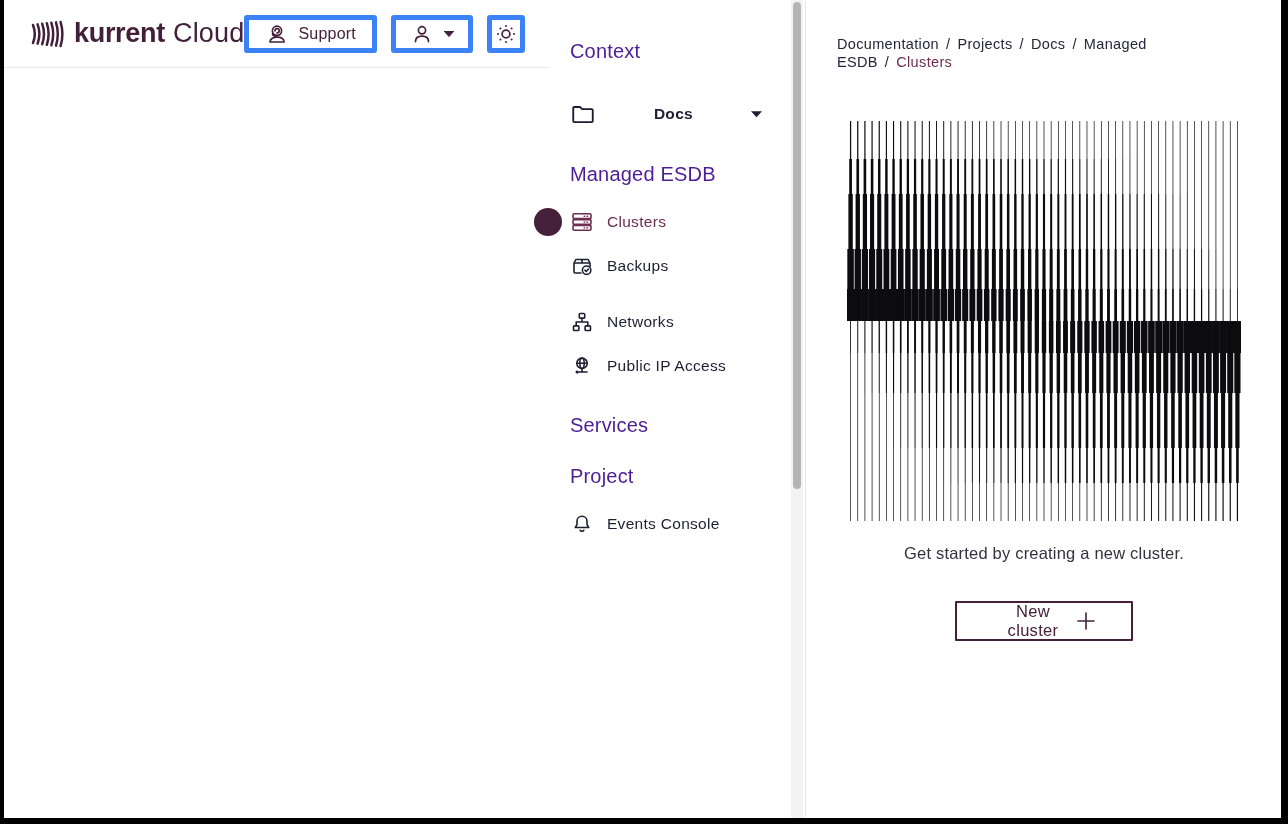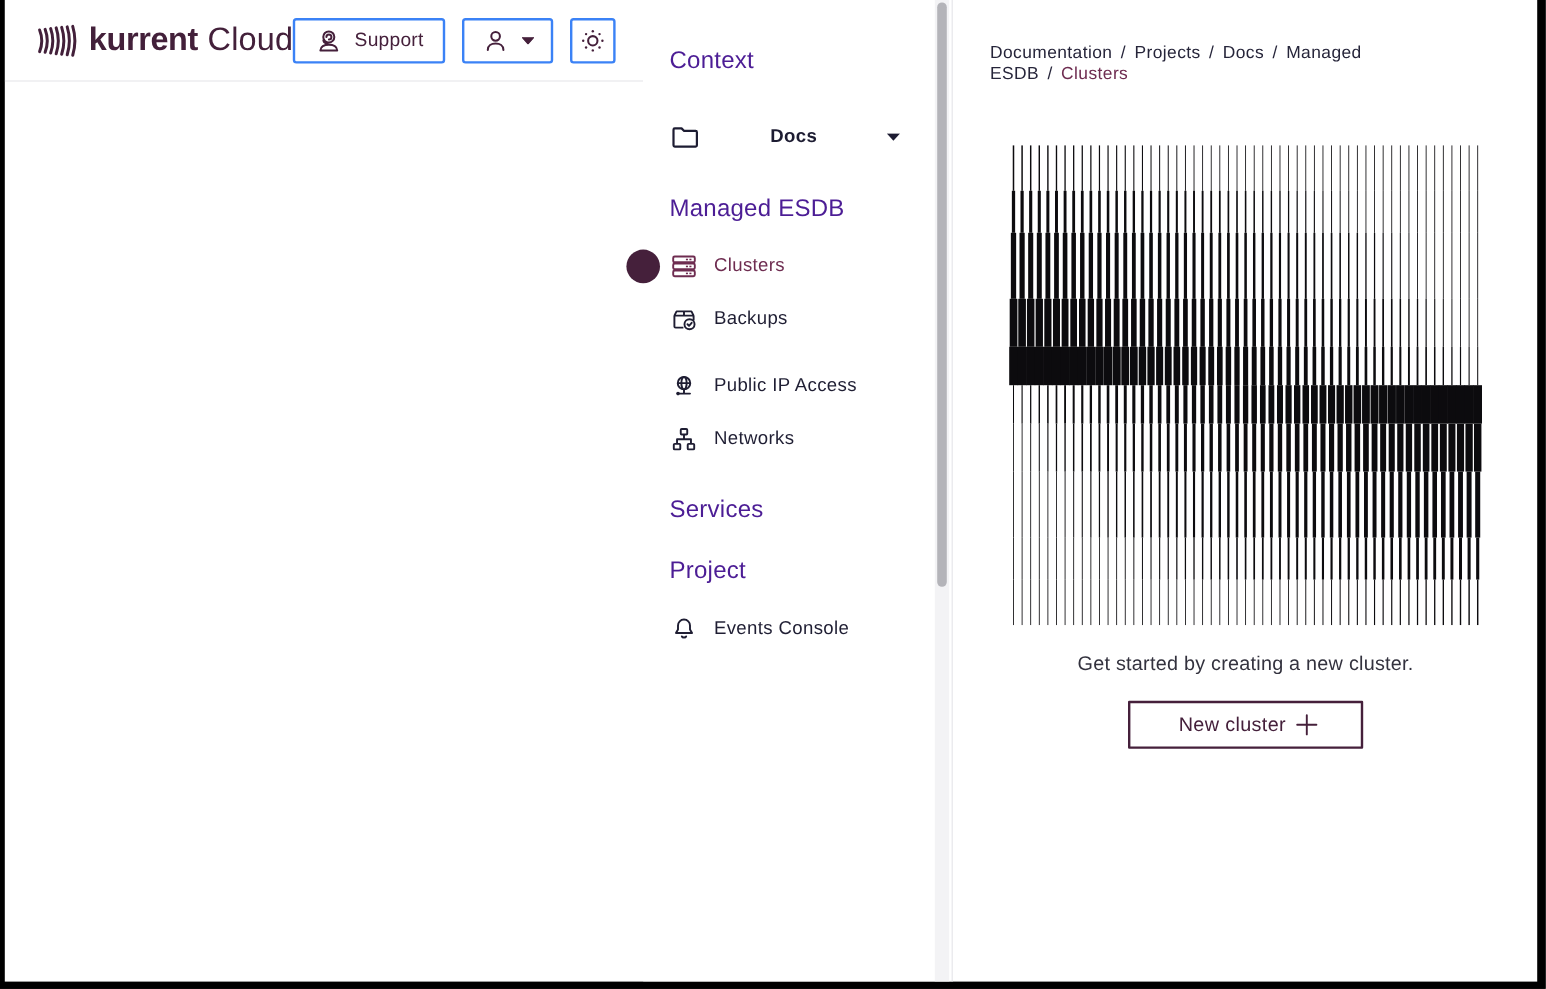--- a/index.html
+++ b/index.html
@@ -5,21 +5,21 @@
   html,body{margin:0;padding:0;width:1288px;height:824px;background:#000;font-family:"Liberation Sans",sans-serif;}
   *{box-sizing:border-box;}
   .app{position:absolute;left:4px;top:0;width:1277px;height:818px;background:#fff;overflow:hidden;display:flex;flex-direction:row;}
 
   
   header{height:68px;flex:0 0 68px;display:flex;align-items:center;justify-content:space-between;padding:0 23px 0 26px;border-bottom:1px solid #e8e8ec;background:#fff;}
   .logo{display:flex;align-items:center;gap:8px;}
   .logo .brand{font-size:27px;font-weight:700;color:var(--logo);letter-spacing:-0.3px;}
   .logo .suffix{font-size:27px;font-weight:400;color:var(--logo);letter-spacing:0.2px;}
   .header-actions{display:flex;align-items:center;gap:14px;}
-  .hbtn{display:flex;align-items:center;justify-content:center;gap:9px;height:38px;background:#fff;border:2px solid #3b82f6;border-radius:3px;color:var(--accent);font-size:16px;letter-spacing:.2px;cursor:pointer;font-family:inherit;}
+  .hbtn{display:flex;align-items:center;justify-content:center;gap:9px;height:38px;background:#fff;border:5px solid #3b82f6;border-radius:3px;color:var(--accent);font-size:16px;letter-spacing:.2px;cursor:pointer;font-family:inherit;}
   .hbtn.support{padding:0 16px;}
   .hbtn.user{padding:0 14px;gap:10px;}
   .hbtn.theme{width:38px;padding:0;}
   .hbtn svg{stroke:var(--accent);}
 
   
   .page{flex:1;display:flex;min-height:0;}
   aside{position:relative;width:258px;flex:0 0 258px;border-right:1px solid #e7e7ea;padding:38px 26px 0 22px;background:#fff;}
   .scroll-track{position:absolute;top:0;right:2px;width:12px;height:100%;background:#f3f3f5;}
   .scroll-thumb{position:absolute;top:2px;left:2px;width:8px;height:487px;border-radius:4px;background:#b4b4b9;}
@@ -35,21 +35,21 @@
 
   main{flex:1;padding:35px 30px 0 31px;overflow:hidden;}
   .breadcrumb{font-size:14.5px;line-height:18px;color:#26253a;letter-spacing:.35px;}
   .breadcrumb .sep{margin:0 7px;color:#26253a;}
   .breadcrumb .crumb{cursor:pointer;}
   .breadcrumb .current{color:var(--accent-mid);}
   .center-col{display:flex;flex-direction:column;align-items:center;}
   .illustration{margin-top:50px;width:394px;height:400px;}
   .main-title{margin:26px 0 0;font-size:35px;line-height:46px;font-weight:400;color:#5d2f51;letter-spacing:.3px;}
   .main-subtitle{margin:22px 0 0;font-size:16.5px;line-height:20px;color:#33323e;letter-spacing:.2px;}
-  .new-cluster-btn{margin-top:21px;width:196px;height:40px;display:flex;align-items:center;padding:0 34px;background:#fff;border:2px solid var(--accent);border-radius:1px;color:var(--accent);font-size:16.5px;letter-spacing:.3px;cursor:pointer;font-family:inherit;}
+  .new-cluster-btn{margin-top:38px;width:178px;height:40px;display:flex;align-items:center;padding:0 34px;background:#fff;border:2px solid var(--accent);border-radius:1px;color:var(--accent);font-size:16.5px;letter-spacing:.3px;cursor:pointer;font-family:inherit;}
   .new-cluster-btn .btn-label{flex:1;text-align:center;}
   .new-cluster-btn svg{stroke:var(--accent);}
   svg{display:block;}
 </style>
 </head>
 <body>
 
 <div class="app">
 
   <header>
@@ -144,36 +144,36 @@
             <path d="M4 9 h16 v4 M4 9 v9 a1 1 0 0 0 1 1 h6.5 M4 9 l1.8-3.5 h12.4 L20 9 M12 5.5 V9"></path>
             <circle cx="16.6" cy="16.2" r="4.2" fill="#fff"></circle>
             <path d="M14.9 16.2 l1.3 1.3 2.2-2.5" stroke-linecap="round"></path>
           </svg>
           <span>Backups</span>
         </div>
       </nav>
 
       <nav class="side-nav">
         <div class="nav-item">
+          <svg width="24" height="24" viewBox="0 0 24 24" fill="none" stroke-width="1.6" stroke-linejoin="round">
+            <rect x="9.3" y="3.5" width="5.4" height="4.6" rx="0.8"></rect>
+            <rect x="3.5" y="15.9" width="5.4" height="4.6" rx="0.8"></rect>
+            <rect x="15.1" y="15.9" width="5.4" height="4.6" rx="0.8"></rect>
+            <path d="M12 8.1 V12 M6.2 15.9 V12 H17.8 V15.9"></path>
+          </svg>
+          <span>Networks</span>
+        </div>
+        <div class="nav-item">
           <svg width="24" height="24" viewBox="0 0 24 24" fill="none" stroke-width="1.6" stroke-linecap="round">
             <circle cx="12" cy="9.3" r="5.2"></circle>
             <ellipse cx="12" cy="9.3" rx="2.2" ry="5.2"></ellipse>
             <path d="M6.9 9.3 H17.1 M12 14.5 V18 M7 18 H17"></path>
             <circle cx="7" cy="18" r="1.5" fill="currentColor" stroke="none"></circle>
           </svg>
           <span>Public IP Access</span>
-        </div>
-        <div class="nav-item">
-          <svg width="24" height="24" viewBox="0 0 24 24" fill="none" stroke-width="1.6" stroke-linejoin="round">
-            <rect x="9.3" y="3.5" width="5.4" height="4.6" rx="0.8"></rect>
-            <rect x="3.5" y="15.9" width="5.4" height="4.6" rx="0.8"></rect>
-            <rect x="15.1" y="15.9" width="5.4" height="4.6" rx="0.8"></rect>
-            <path d="M12 8.1 V12 M6.2 15.9 V12 H17.8 V15.9"></path>
-          </svg>
-          <span>Networks</span>
         </div>
       </nav>
 
       <h2 class="side-heading mt">Services</h2>
 
       <h2 class="side-heading mt">Project</h2>
       <nav class="side-nav">
         <div class="nav-item">
           <svg width="24" height="24" viewBox="0 0 24 24" fill="none" stroke-width="1.6" stroke-linejoin="round" stroke-linecap="round">
             <path d="M12 4.3 c-2.9 0-5 2.2-5 5 v3.3 l-1.7 2.9 h13.4 L17 12.6 V9.3 c0-2.8-2.1-5-5-5 z"></path>

